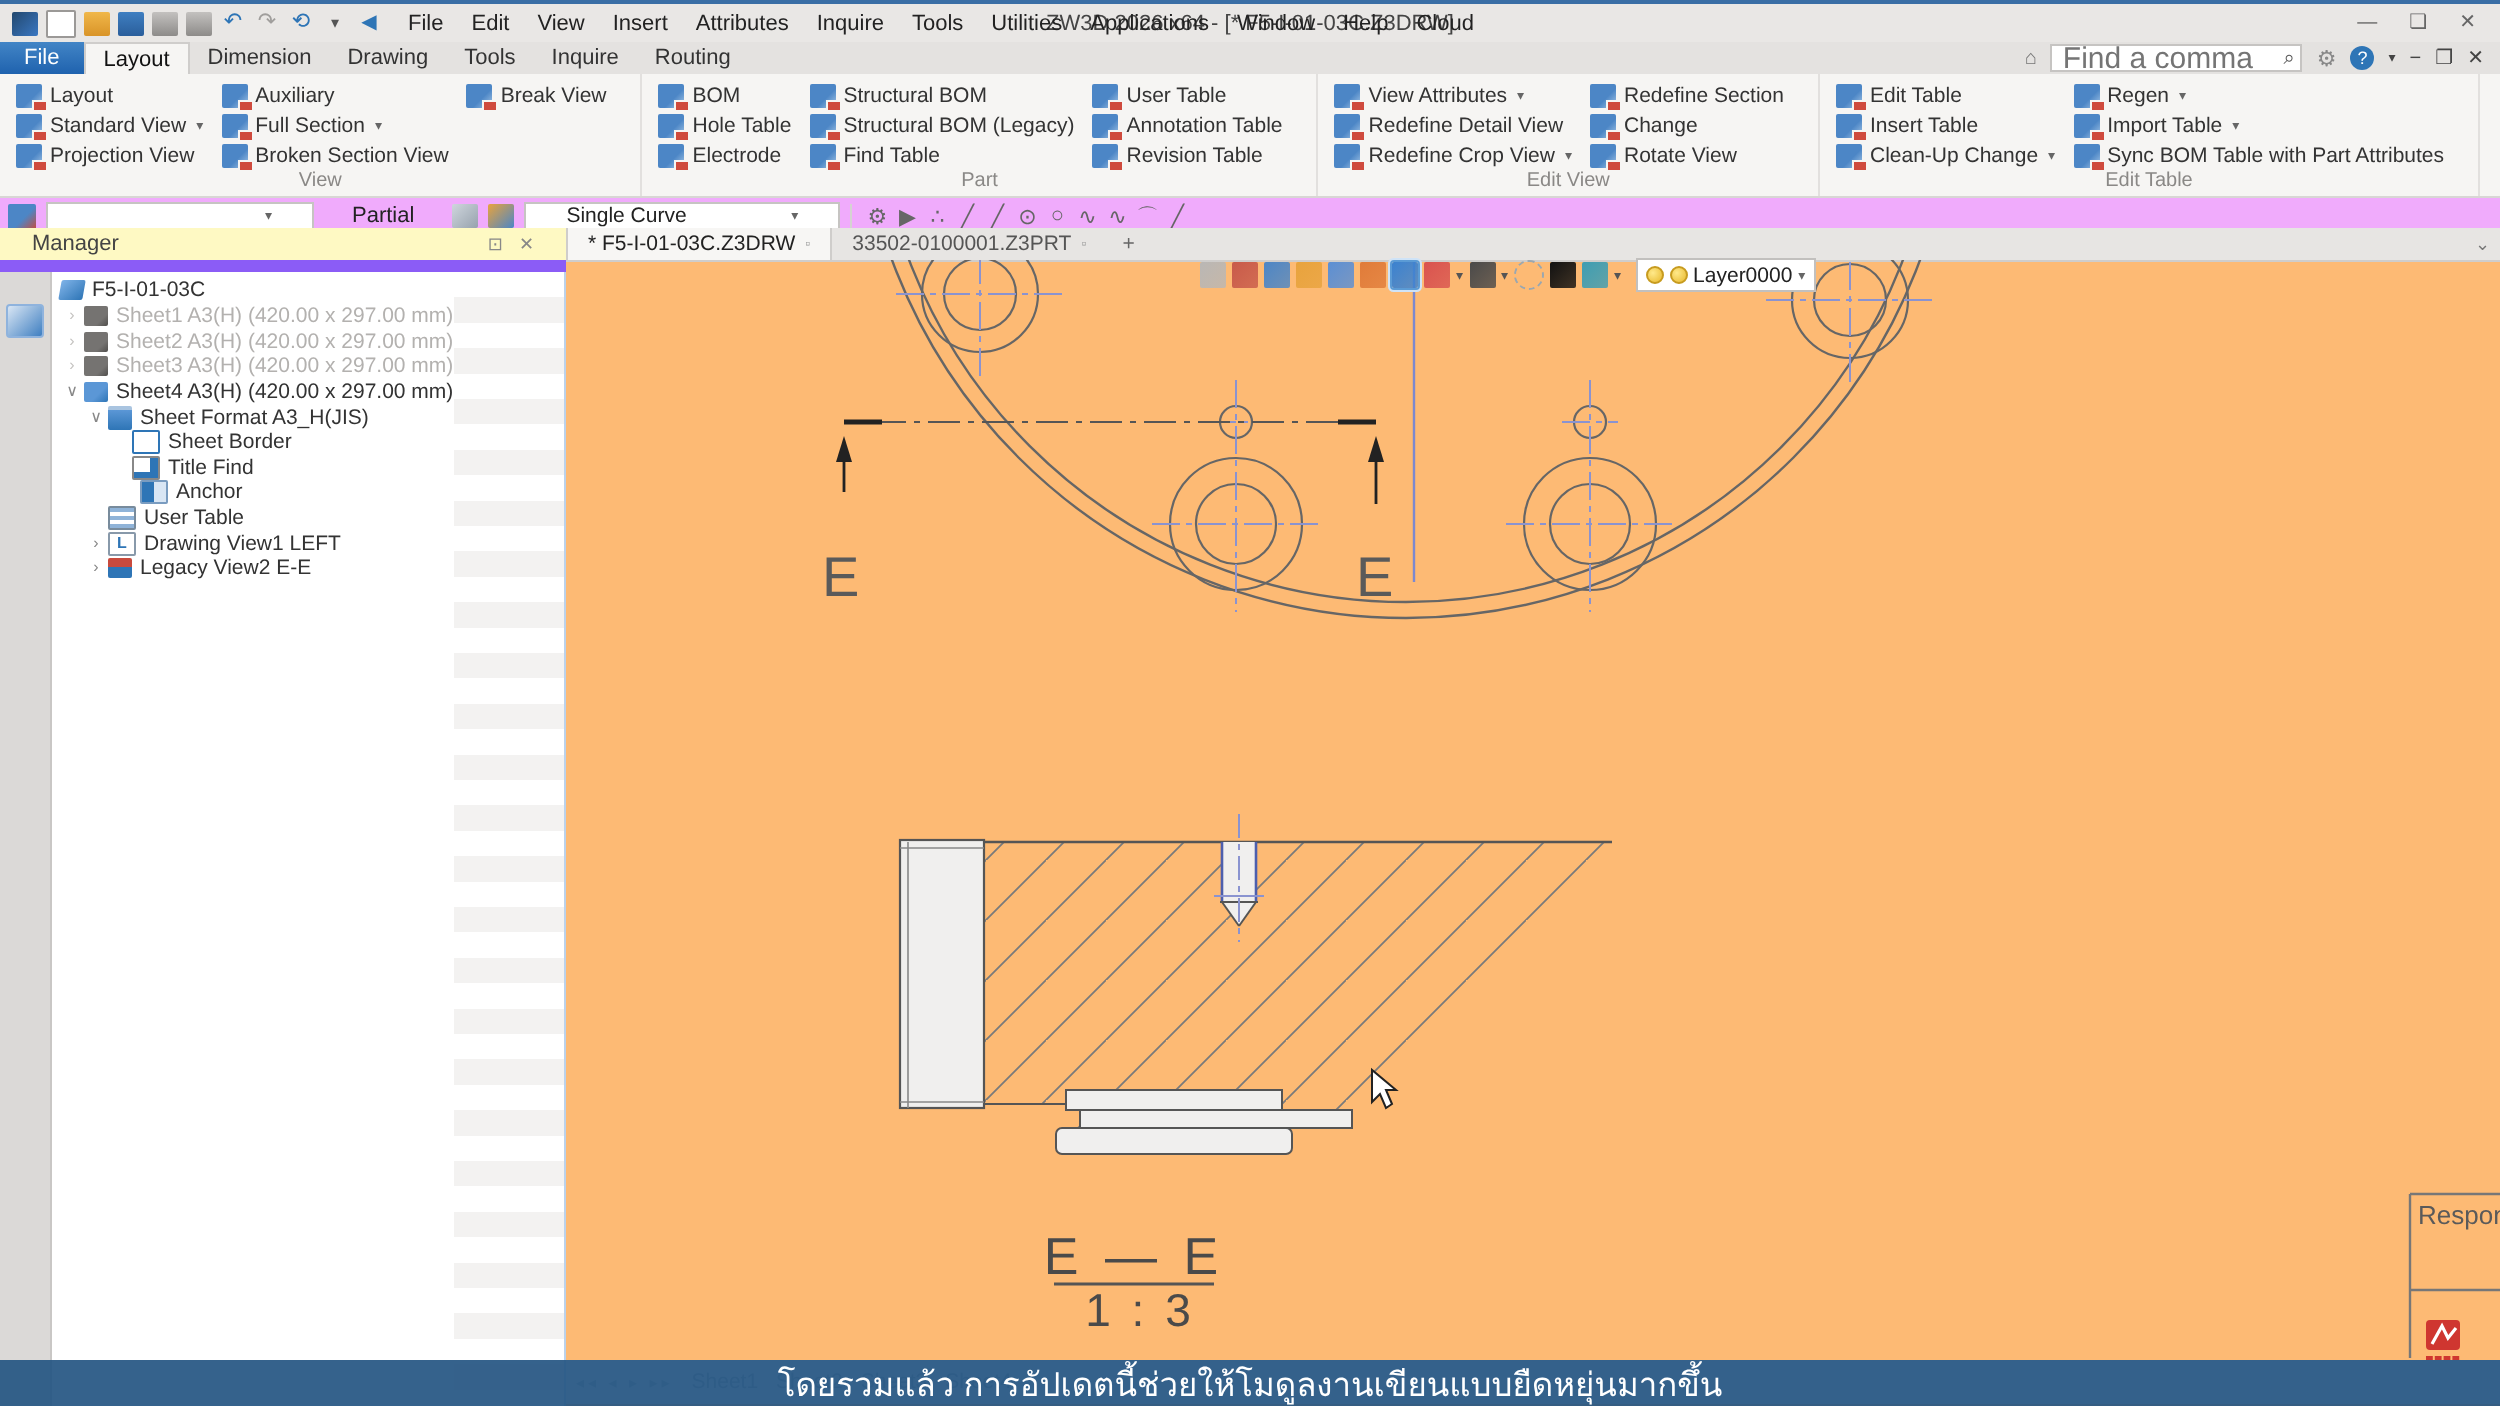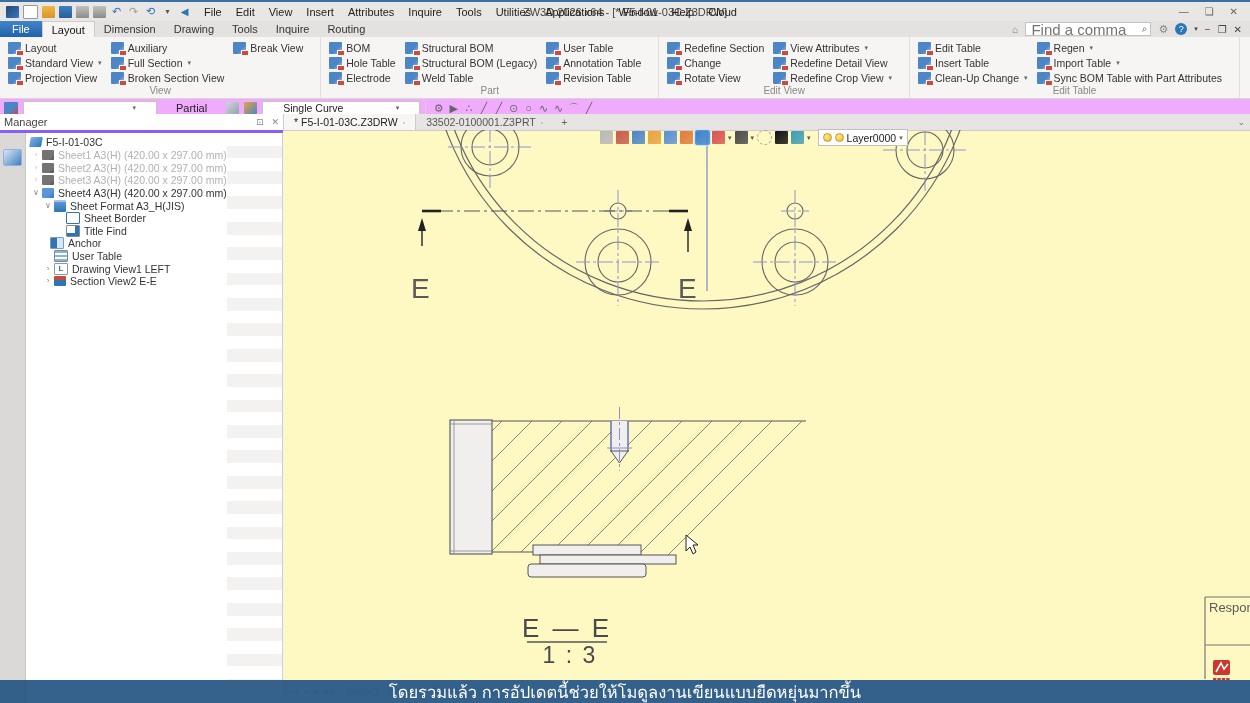--- a/index.html
+++ b/index.html
@@ -50,21 +50,21 @@
   .t2icon{width:14px;height:13px;background:linear-gradient(135deg,#4c86c6 55%,#c94a3c);border-radius:1px}
   .t2mini{width:13px;height:12px;border-radius:1px}
   .combo{background:#fff;border:1px solid #c6c4c2;height:13px;display:flex;align-items:center;font-size:10.5px;padding:0 20px;color:#222;justify-content:space-between}
   .combo .caret{font-size:7px;color:#666;margin-left:6px}
   .mode-label{padding:0 14px;color:#222}
   .glyph-btn{font-size:11px;color:#666;width:15px;text-align:center}
   .vsep{width:1px;height:12px;background:#d5d3d1}
   
   .main{position:absolute;top:114px;left:0;right:0;bottom:0;display:flex}
   .left-panel{width:283px;display:flex;flex-direction:column;flex:none}
-  .mgr-header{height:16px;background:#ffffff;display:flex;align-items:center;padding:0 4px;color:#444;border-bottom:3px solid #8b5cf6}
+  .mgr-header{height:16px;background:#fef9c3;display:flex;align-items:center;padding:0 16px;color:#444;border-bottom:6px solid #8b5cf6}
   .mgr-hicons{margin-left:auto;display:flex;gap:8px;color:#888;font-size:9px}
   .left-body{flex:1;display:flex;min-height:0}
   .dockstrip{width:25px;background:#dbd9d7;border-right:1px solid #c9c7c5;display:flex;justify-content:center;align-items:flex-start;padding-top:16px}
   .dock-icon{width:17px;height:15px;background:linear-gradient(135deg,#d9e6f4,#3f7fc1);border:1px solid #8fb3dd;border-radius:2px}
   .mgr-content{flex:1;background:#fff;border-right:1px solid #bcd2ea;display:flex;min-height:0}
   .tree{padding-top:3px}
   .trow{display:flex;align-items:center;height:12.65px;font-size:10.5px;color:#333;white-space:nowrap}
   .trow.g .tlabel{color:#b3b1af}
   .trow.g .tarrow{color:#c5c3c1}
   .tarrow{width:12px;flex:none;font-size:8px;color:#888;text-align:center;line-height:1}
@@ -75,21 +75,21 @@
   .tic-format{background:linear-gradient(#5b97d6,#2e75b6);border-top:2px solid #a9c4e0}
   .tic-border{background:#fff;border:1px solid #2e75b6}
   .tic-tblock{background:#fff;border:1px solid #888;box-shadow:inset -4px -3px 0 #2e75b6}
   .tic-anchor{background:linear-gradient(90deg,#2e75b6 50%,#d9e6f4 50%);border:1px solid #7a9cc0}
   .tic-utable{background:repeating-linear-gradient(180deg,#8fb3d8 0 2px,#fff 2px 4px);border:1px solid #788b9c}
   .tic-dview{background:#fff;border:1px solid #8899aa;color:#2e75b6;font-size:8px;font-weight:bold}
   .tic-dview::after{content:"L"}
   .tic-sview{background:linear-gradient(180deg,#c94a3d 45%,#2e75b6 45%)}
   .stripes{flex:1;background:repeating-linear-gradient(180deg,#fff 0 12.7px,#f3f2f1 12.7px 25.4px)}
   
-  .canvas{flex:1;position:relative;background:#fef9c3;overflow:hidden}
+  .canvas{flex:1;position:relative;background:#fdba74;overflow:hidden}
   .doctabs{height:16px;background:#e7e5e3;border-bottom:1px solid #cfcdcb;display:flex;align-items:stretch;font-size:10.5px}
   .dtab{padding:0 10px;display:flex;align-items:center;color:#555;gap:5px}
   .dtab.active{background:#f7f6f4;border-left:1px solid #cfcdcb;border-right:1px solid #cfcdcb;color:#222}
   .dtab .marker{font-size:7px;color:#999}
   .dtab-add{padding:0 8px;color:#666;display:flex;align-items:center}
   .dtab-overflow{margin-left:auto;padding-right:5px;color:#777;font-size:9px;display:flex;align-items:center}
   svg.draw{position:absolute;left:0;top:16px}
   .float-toolbar{position:absolute;left:317px;top:15px;height:17px;display:flex;align-items:center;gap:3px;z-index:5}
   .ft-icon{width:13px;height:13px;border-radius:1px;flex:none}
   .ft-caret{font-size:7px;color:#555}
@@ -228,21 +228,21 @@
           <div class="rbtn">
             <span class="ric"></span>
             <span>Structural BOM</span>
           </div>
           <div class="rbtn">
             <span class="ric"></span>
             <span>Structural BOM (Legacy)</span>
           </div>
           <div class="rbtn">
             <span class="ric"></span>
-            <span>Weld Table</span>
+            <span>Find Table</span>
           </div>
         </div>
         <div class="rcol">
           <div class="rbtn">
             <span class="ric"></span>
             <span>User Table</span>
           </div>
           <div class="rbtn">
             <span class="ric"></span>
             <span>Annotation Table</span>
@@ -253,45 +253,45 @@
           </div>
         </div>
       </div>
       <div class="rgroup-label">Part</div>
     </div>
     <div class="rgroup">
       <div class="rcols">
         <div class="rcol">
           <div class="rbtn">
             <span class="ric"></span>
+            <span>View Attributes</span>
+            <span class="rcaret">▾</span>
+          </div>
+          <div class="rbtn">
+            <span class="ric"></span>
+            <span>Redefine Detail View</span>
+          </div>
+          <div class="rbtn">
+            <span class="ric"></span>
+            <span>Redefine Crop View</span>
+            <span class="rcaret">▾</span>
+          </div>
+        </div>
+        <div class="rcol">
+          <div class="rbtn">
+            <span class="ric"></span>
             <span>Redefine Section</span>
           </div>
           <div class="rbtn">
             <span class="ric"></span>
             <span>Change</span>
           </div>
           <div class="rbtn">
             <span class="ric"></span>
             <span>Rotate View</span>
-          </div>
-        </div>
-        <div class="rcol">
-          <div class="rbtn">
-            <span class="ric"></span>
-            <span>View Attributes</span>
-            <span class="rcaret">▾</span>
-          </div>
-          <div class="rbtn">
-            <span class="ric"></span>
-            <span>Redefine Detail View</span>
-          </div>
-          <div class="rbtn">
-            <span class="ric"></span>
-            <span>Redefine Crop View</span>
-            <span class="rcaret">▾</span>
           </div>
         </div>
       </div>
       <div class="rgroup-label">Edit View</div>
     </div>
     <div class="rgroup">
       <div class="rcols">
         <div class="rcol">
           <div class="rbtn">
             <span class="ric"></span>
@@ -405,39 +405,39 @@
             <div class="trow" style="padding-left: 28px;">
               <span class="tarrow"></span>
               <span class="tic tic-border"></span>
               <span class="tlabel">Sheet Border</span>
             </div>
             <div class="trow" style="padding-left: 28px;">
               <span class="tarrow"></span>
               <span class="tic tic-tblock"></span>
               <span class="tlabel">Title Find</span>
             </div>
-            <div class="trow" style="padding-left: 12px;">
+            <div class="trow" style="padding-left: 32px;">
               <span class="tarrow"></span>
               <span class="tic tic-anchor"></span>
               <span class="tlabel">Anchor</span>
             </div>
             <div class="trow" style="padding-left: 16px;">
               <span class="tarrow"></span>
               <span class="tic tic-utable"></span>
               <span class="tlabel">User Table</span>
             </div>
             <div class="trow" style="padding-left: 16px;">
               <span class="tarrow">›</span>
               <span class="tic tic-dview"></span>
               <span class="tlabel">Drawing View1 LEFT</span>
             </div>
             <div class="trow" style="padding-left: 16px;">
               <span class="tarrow">›</span>
               <span class="tic tic-sview"></span>
-              <span class="tlabel">Section View2 E-E</span>
+              <span class="tlabel">Legacy View2 E-E</span>
             </div>
           </div>
         <div class="stripes"></div>
       </div>
     </div>
   </div>
 
   <div class="canvas">
     <div class="doctabs" id="docTabs">
         <div class="dtab active">

